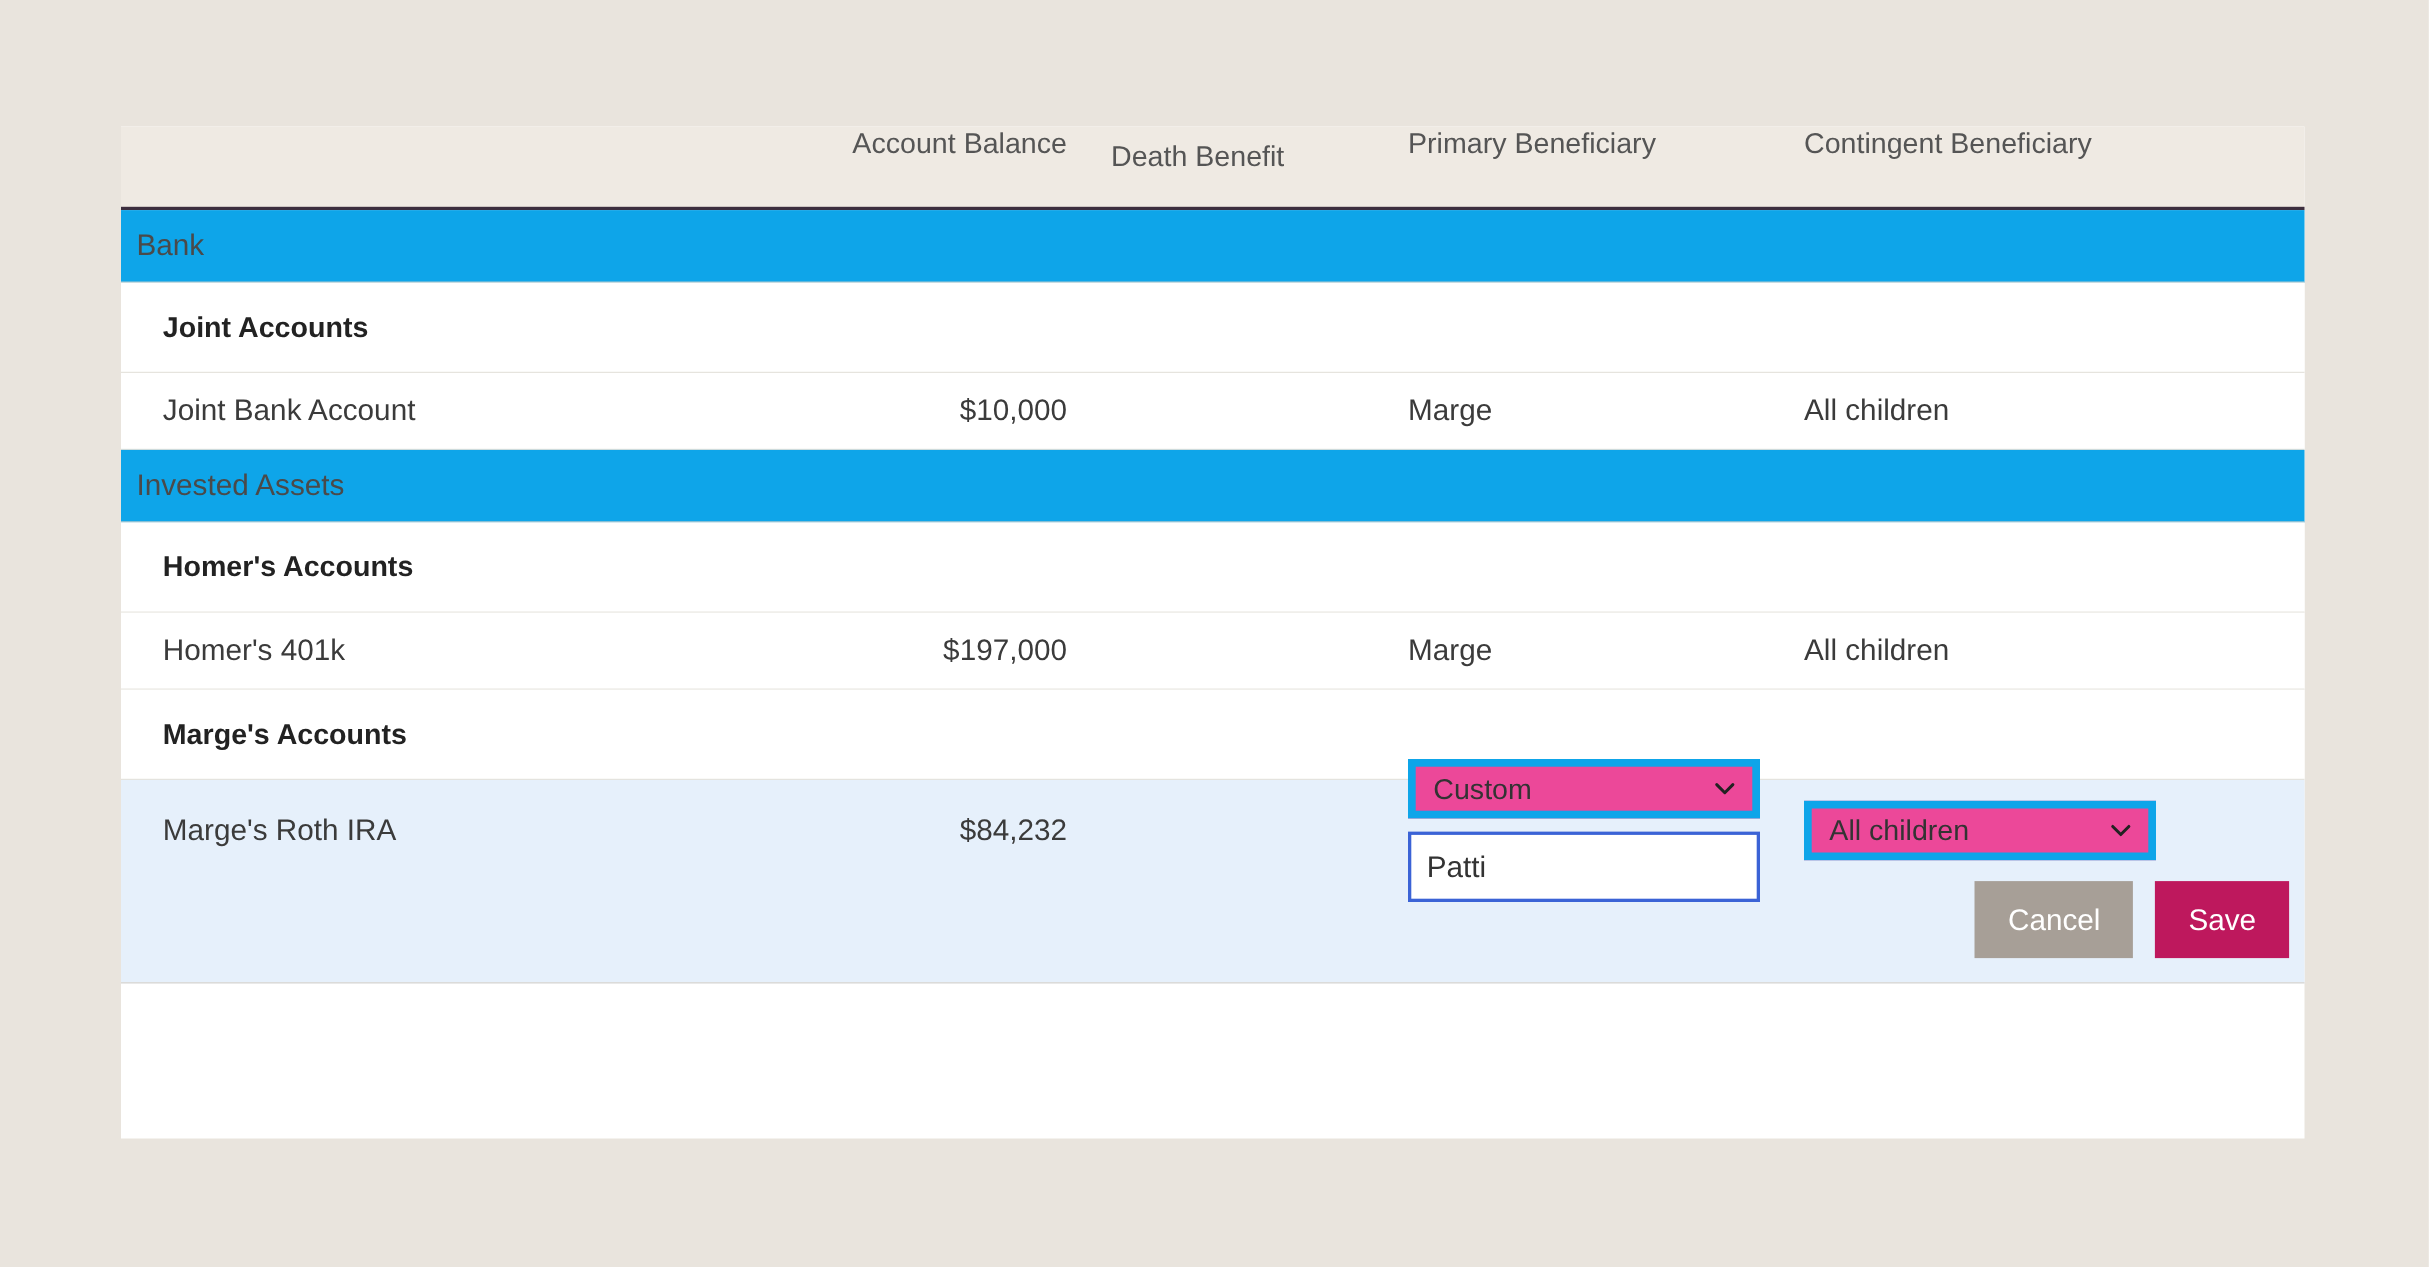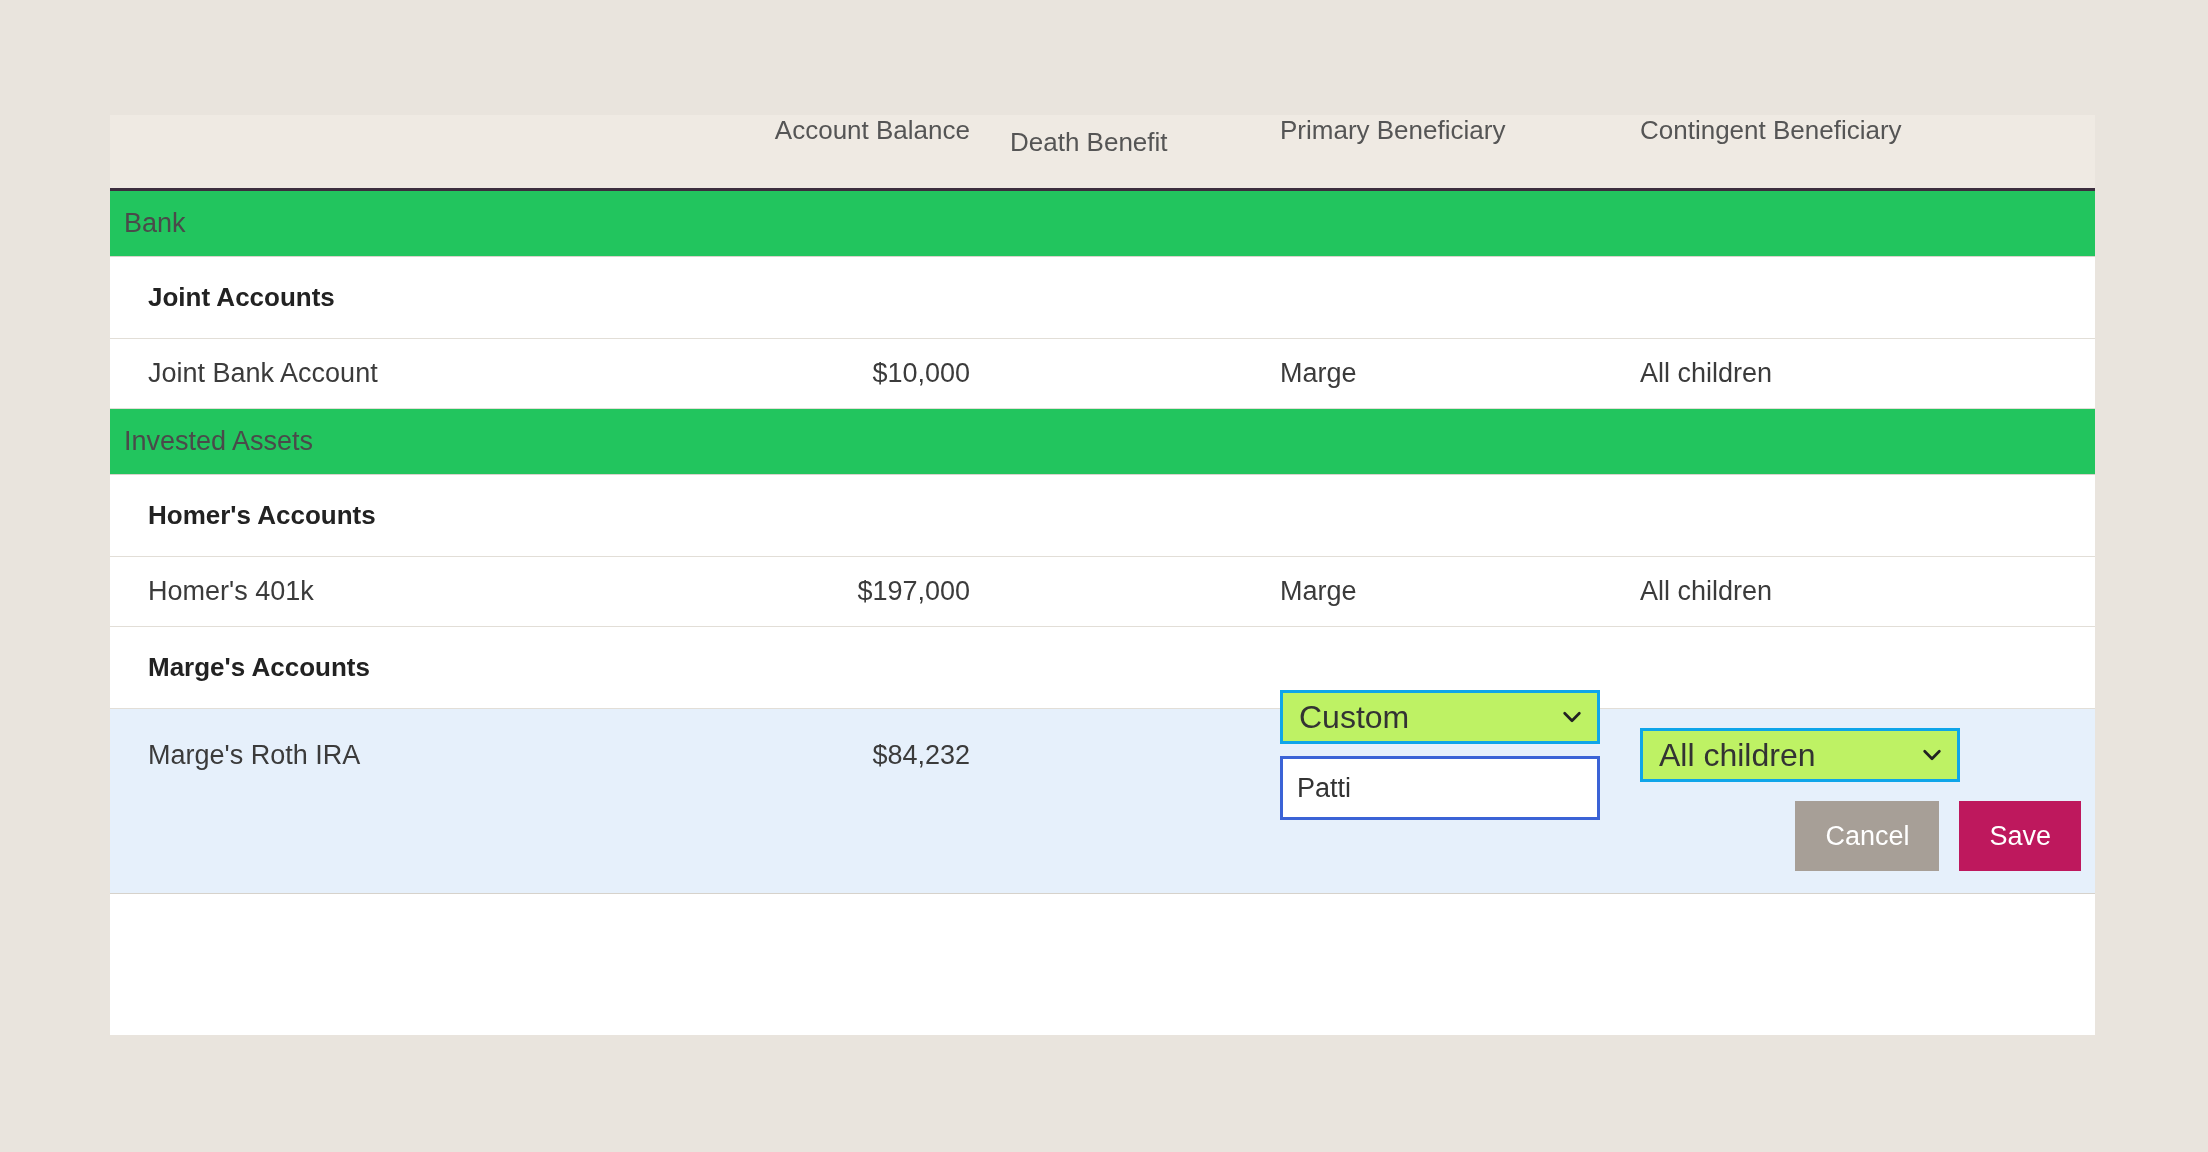--- a/index.html
+++ b/index.html
@@ -29,21 +29,21 @@
     font-size: 26px;
     color: #555;
   }
   .col-name   { width: 620px; padding-left: 24px; }
   .col-bal    { width: 280px; text-align: right; padding-right: 40px; }
   .col-death  { width: 270px; margin-top: 12px; }
   .col-primary{ width: 360px; }
   .col-cont   { width: 355px; }
 
   .cat-row {
-    background: #22c55e;
+    background: #0ea5e9;
     border-bottom: 1px solid #d8d3cb;
     height: 66px;
     display: flex;
     align-items: center;
     padding-left: 14px;
     font-size: 27px;
     color: #4a4a4a;
   }
   .subcat-row {
     background: #ffffff;
@@ -76,27 +76,27 @@
     display: flex;
     align-items: center;
     font-size: 27px;
     color: #3b3b3b;
     height: 56px;
   }
   .edit-top .col-name { padding-left: 38px; }
 
   .dropdown {
     position: relative;
-    background: #bef264;
-    border: 3px solid #0ea5e9;
+    background: #ec4899;
+    border: 7px solid #0ea5e9;
     height: 54px;
     display: inline-flex;
     align-items: center;
     padding: 0 48px 0 16px;
-    font-size: 32px;
+    font-size: 26px;
     color: #333;
     width: 320px;
   }
   .dropdown .chev {
     position: absolute;
     right: 14px;
     top: 50%;
     transform: translateY(-50%);
     width: 22px;
     height: 22px;

